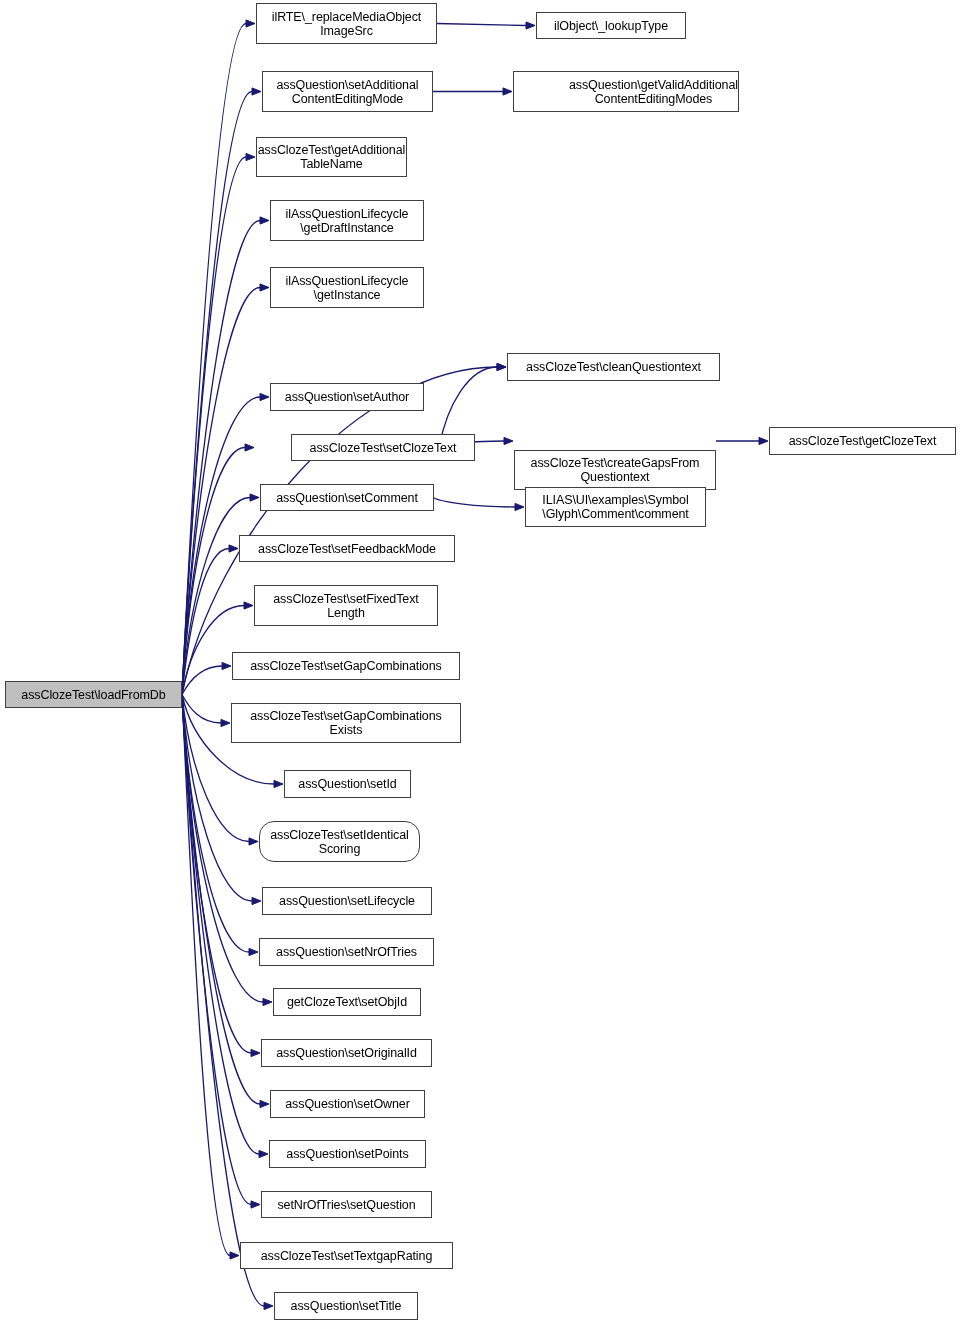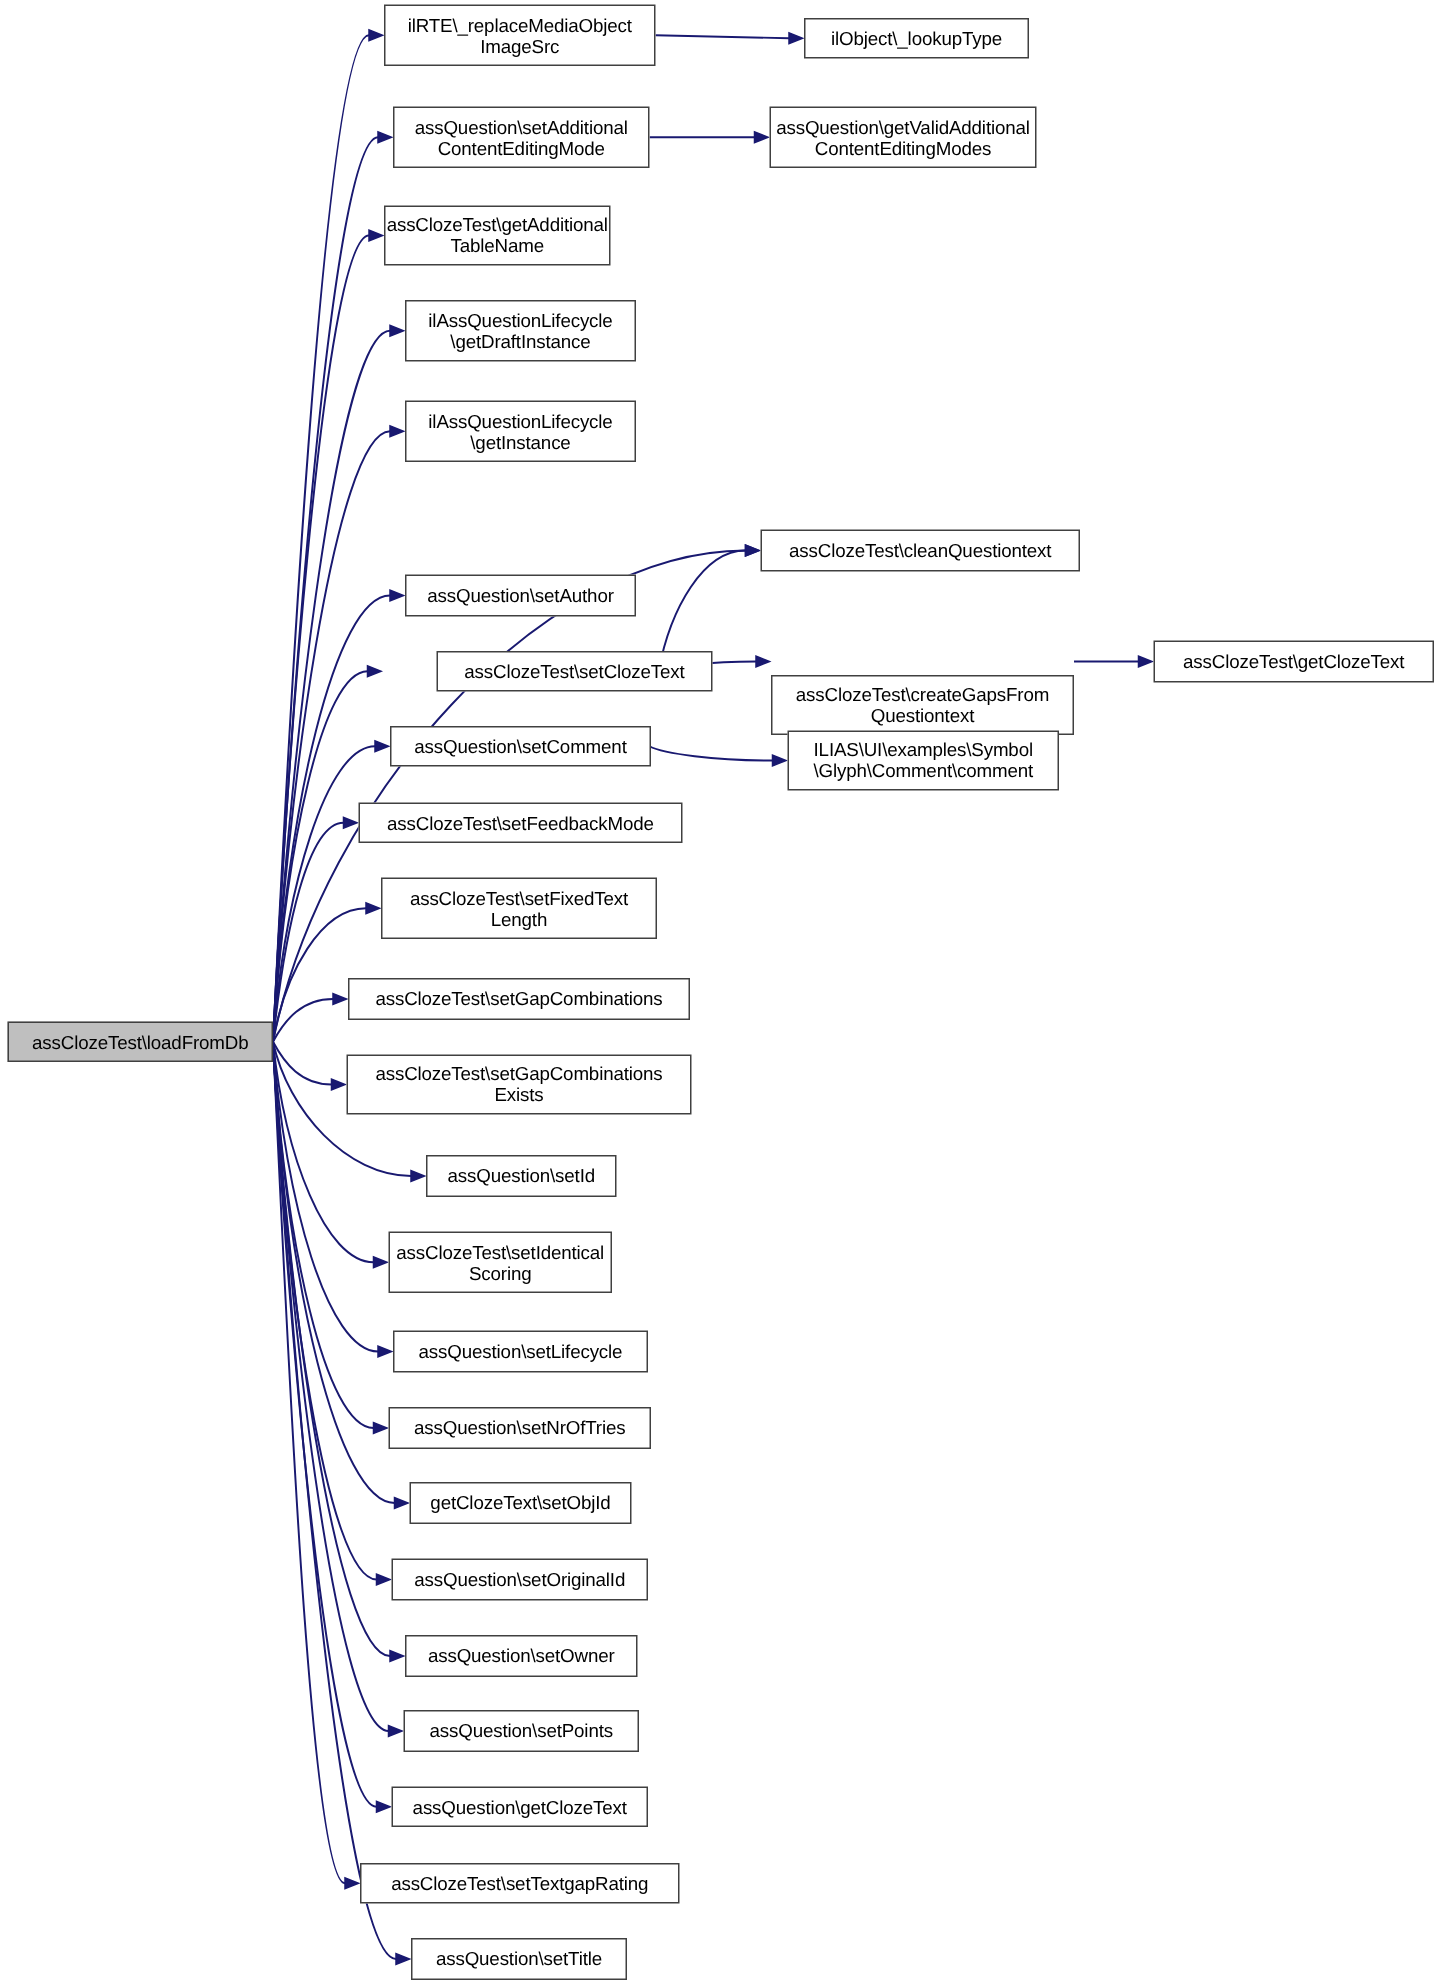--- a/index.html
+++ b/index.html
@@ -120,21 +120,21 @@
       <path d="M716,441 L759,441"></path>
       <polygon points="768,441 759,444.6 759,437.4"></polygon>
     </svg>
   <div id="node-layer">
       <div class="node highlight" style="left: 5px; top: 681px; width: 177px; height: 27px;"><span>assClozeTest\loadFromDb</span></div>
       <div class="node" style="left: 256px; top: 3px; width: 181px; height: 41px;"><span>ilRTE\_replaceMediaObject
 ImageSrc</span></div>
       <div class="node" style="left: 536px; top: 12px; width: 150px; height: 27px;"><span>ilObject\_lookupType</span></div>
       <div class="node" style="left: 262px; top: 71px; width: 171px; height: 41px;"><span>assQuestion\setAdditional
 ContentEditingMode</span></div>
-      <div class="node" style="left: 513px; top: 71px; width: 178px; height: 41px;"><span>assQuestion\getValidAdditional
+      <div class="node" style="left: 513px; top: 71px; width: 226px; height: 41px; justify-content: flex-end;"><span>assQuestion\getValidAdditional
 ContentEditingModes</span></div>
       <div class="node" style="left: 256px; top: 137px; width: 151px; height: 40px;"><span>assClozeTest\getAdditional
 TableName</span></div>
       <div class="node" style="left: 270px; top: 200px; width: 154px; height: 41px;"><span>ilAssQuestionLifecycle
 \getDraftInstance</span></div>
       <div class="node" style="left: 270px; top: 267px; width: 154px; height: 41px;"><span>ilAssQuestionLifecycle
 \getInstance</span></div>
       <div class="node" style="left: 507px; top: 353px; width: 213px; height: 28px;"><span>assClozeTest\cleanQuestiontext</span></div>
       <div class="node" style="left: 270px; top: 383px; width: 154px; height: 28px;"><span>assQuestion\setAuthor</span></div>
       <div class="node" style="left: 514px; top: 421px; width: 202px; height: 40px; margin-top: 29px;"><span>assClozeTest\createGapsFrom
@@ -144,25 +144,25 @@
       <div class="node" style="left: 260px; top: 484px; width: 174px; height: 27px;"><span>assQuestion\setComment</span></div>
       <div class="node" style="left: 525px; top: 487px; width: 181px; height: 40px;"><span>ILIAS\UI\examples\Symbol
 \Glyph\Comment\comment</span></div>
       <div class="node" style="left: 239px; top: 535px; width: 216px; height: 27px;"><span>assClozeTest\setFeedbackMode</span></div>
       <div class="node" style="left: 254px; top: 585px; width: 184px; height: 41px;"><span>assClozeTest\setFixedText
 Length</span></div>
       <div class="node" style="left: 232px; top: 652px; width: 228px; height: 28px;"><span>assClozeTest\setGapCombinations</span></div>
       <div class="node" style="left: 231px; top: 703px; width: 230px; height: 40px;"><span>assClozeTest\setGapCombinations
 Exists</span></div>
       <div class="node" style="left: 284px; top: 770px; width: 127px; height: 28px;"><span>assQuestion\setId</span></div>
-      <div class="node" style="left: 259px; top: 821px; width: 149px; height: 41px;"><span>assClozeTest\setIdentical
+      <div class="node" style="left: 259px; top: 821px; width: 161px; height: 41px; border-radius: 15px;"><span>assClozeTest\setIdentical
 Scoring</span></div>
       <div class="node" style="left: 262px; top: 887px; width: 170px; height: 28px;"><span>assQuestion\setLifecycle</span></div>
       <div class="node" style="left: 259px; top: 938px; width: 175px; height: 28px;"><span>assQuestion\setNrOfTries</span></div>
       <div class="node" style="left: 273px; top: 988px; width: 148px; height: 28px;"><span>getClozeText\setObjId</span></div>
       <div class="node" style="left: 261px; top: 1039px; width: 171px; height: 28px;"><span>assQuestion\setOriginalId</span></div>
       <div class="node" style="left: 270px; top: 1090px; width: 155px; height: 28px;"><span>assQuestion\setOwner</span></div>
       <div class="node" style="left: 269px; top: 1140px; width: 157px; height: 28px;"><span>assQuestion\setPoints</span></div>
-      <div class="node" style="left: 261px; top: 1191px; width: 171px; height: 27px;"><span>assQuestion\getClozeText</span></div>
+      <div class="node" style="left: 261px; top: 1191px; width: 171px; height: 27px;"><span>setNrOfTries\setQuestion</span></div>
       <div class="node" style="left: 240px; top: 1242px; width: 213px; height: 27px;"><span>assClozeTest\setTextgapRating</span></div>
       <div class="node" style="left: 274px; top: 1292px; width: 144px; height: 28px;"><span>assQuestion\setTitle</span></div>
     </div>
 </div>
 
 </body></html>

